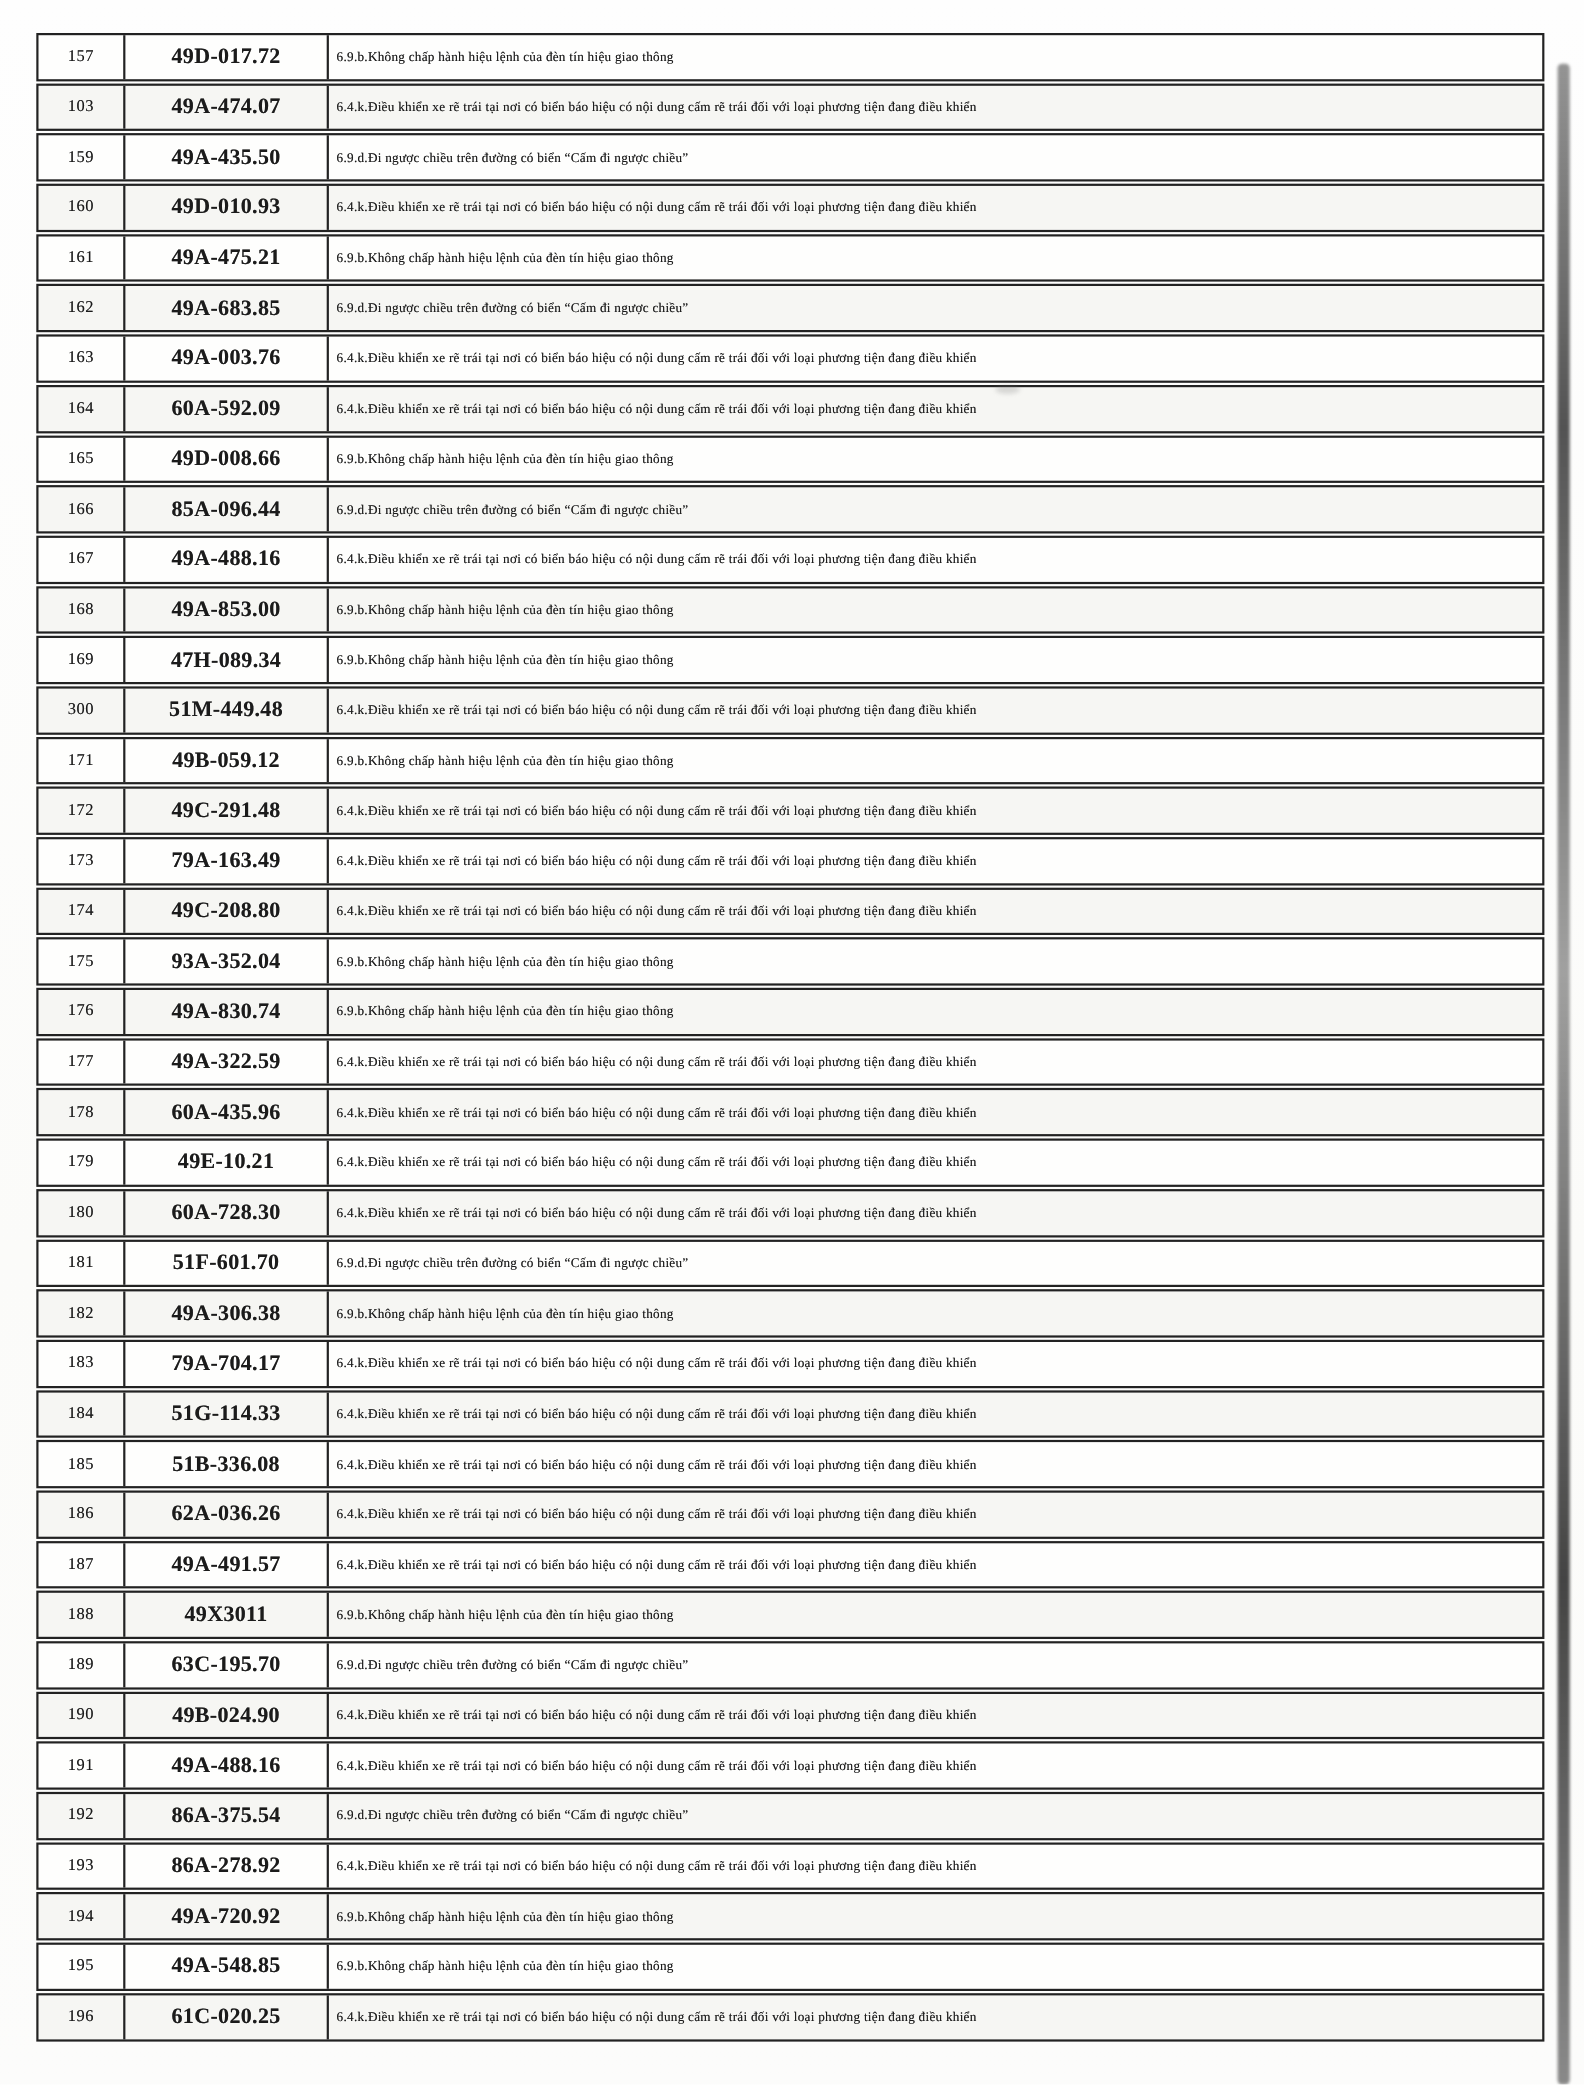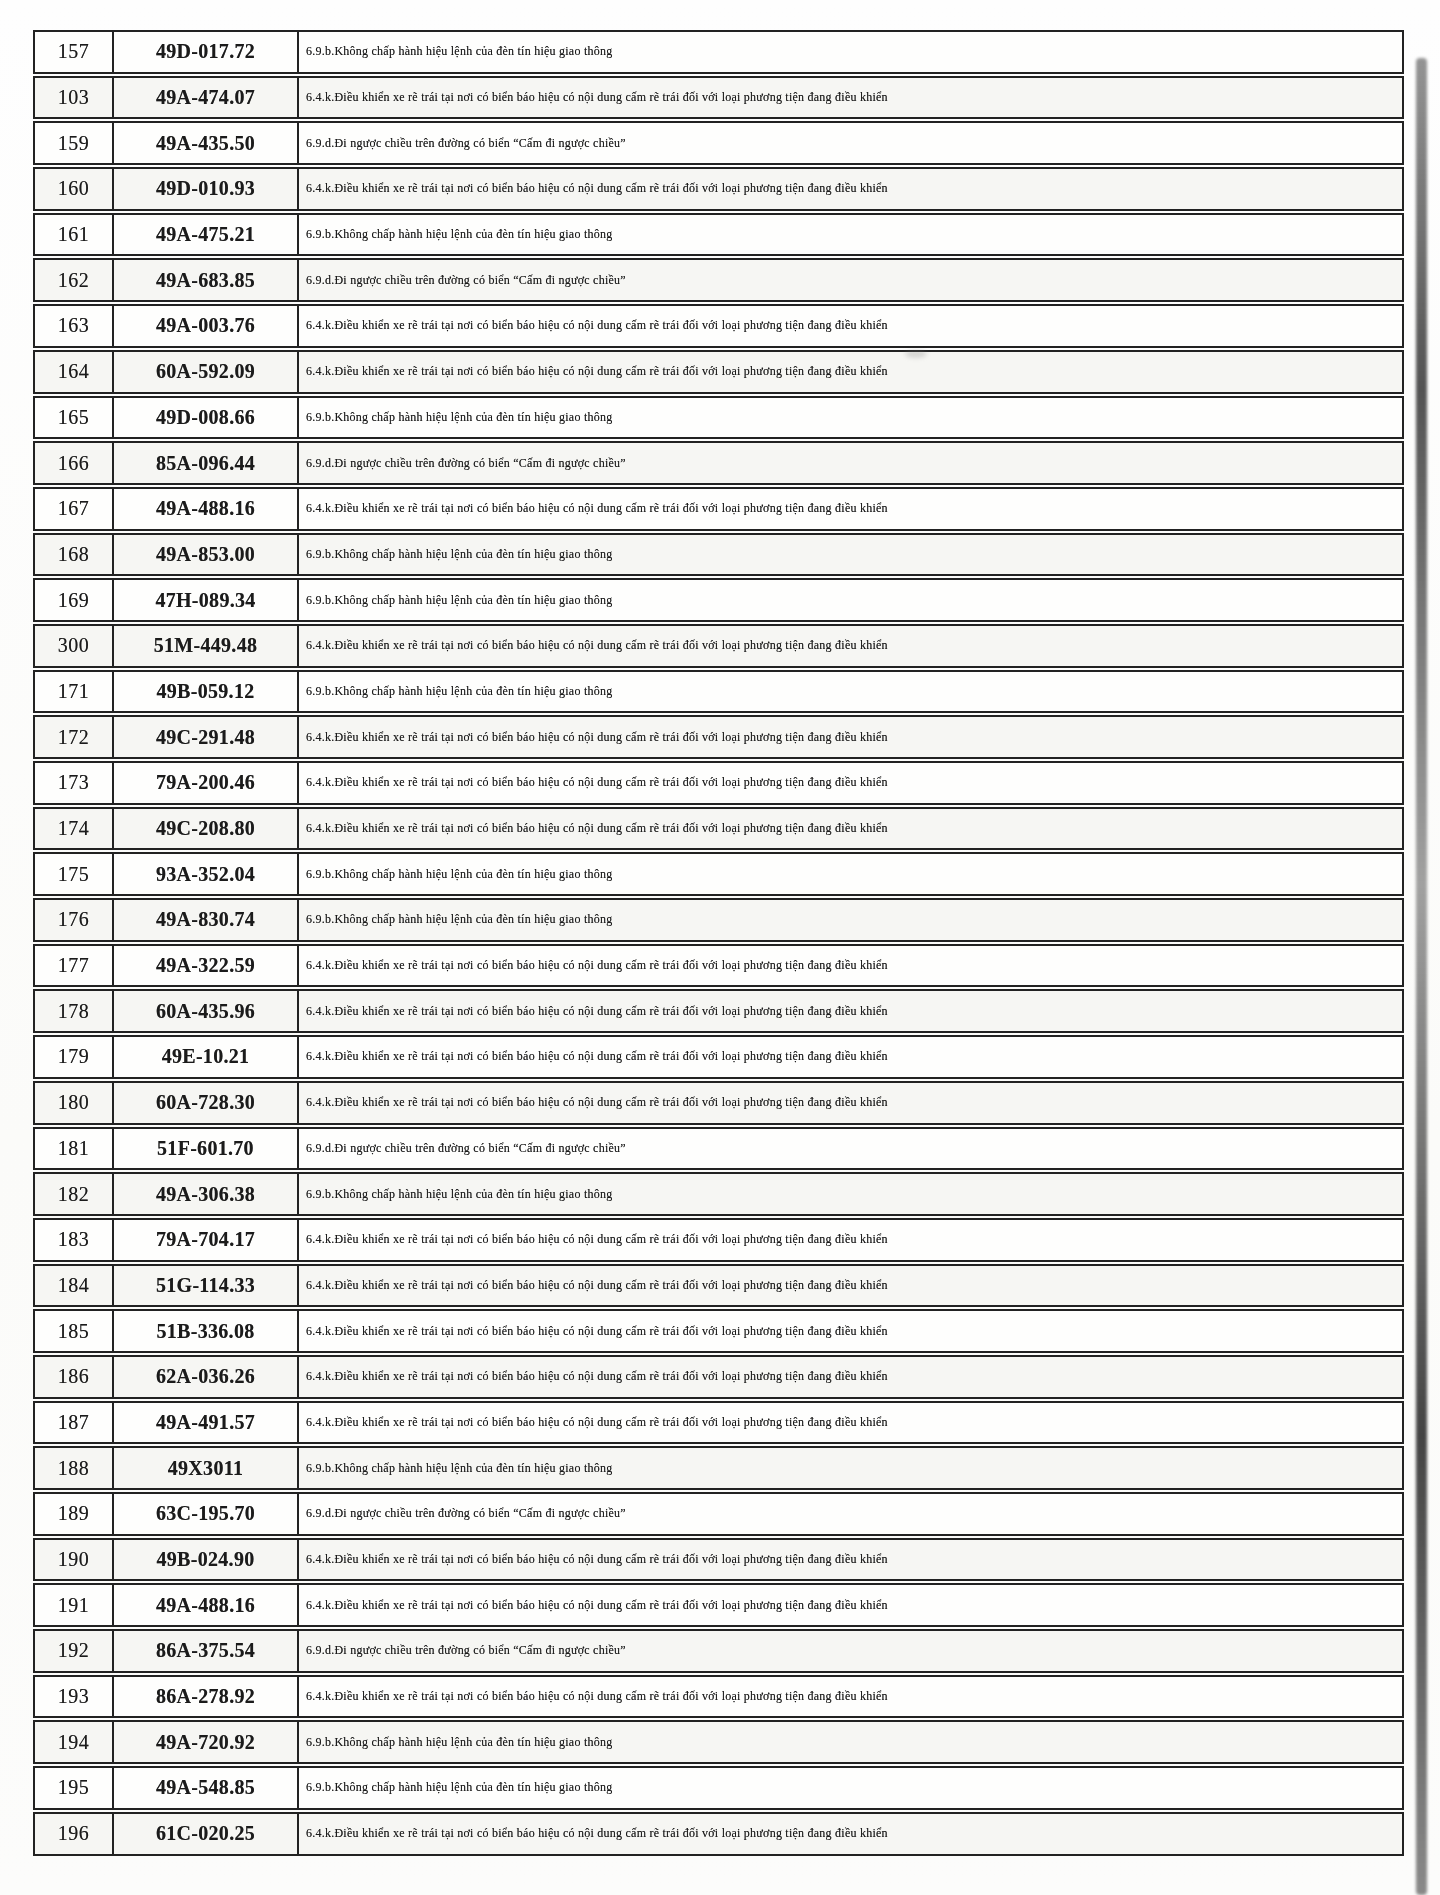--- a/index.html
+++ b/index.html
@@ -46,21 +46,21 @@
     display: flex;
     align-items: center;
     box-sizing: border-box;
     overflow: hidden;
     white-space: nowrap;
     text-shadow: 0 0 0.5px rgba(20,20,20,0.55);
   }
   .cell.no {
     justify-content: center;
     border-right: 2px solid #222222;
-    font-size: 20px;
+    font-size: 15px;
     letter-spacing: 0.5px;
   }
   .cell.plate {
     justify-content: center;
     border-right: 2px solid #222222;
     font-size: 20px;
     font-weight: bold;
     letter-spacing: 0.3px;
   }
   .cell.desc {
@@ -195,21 +195,21 @@
   </div>
 
   <div class="row">
     <div class="cell no">172</div>
     <div class="cell plate">49C-291.48</div>
     <div class="cell desc">6.4.k.Điều khiển xe rẽ trái tại nơi có biển báo hiệu có nội dung cấm rẽ trái đối với loại phương tiện đang điều khiển</div>
   </div>
 
   <div class="row">
     <div class="cell no">173</div>
-    <div class="cell plate">79A-200.46</div>
+    <div class="cell plate">79A-163.49</div>
     <div class="cell desc">6.4.k.Điều khiển xe rẽ trái tại nơi có biển báo hiệu có nội dung cấm rẽ trái đối với loại phương tiện đang điều khiển</div>
   </div>
 
   <div class="row">
     <div class="cell no">174</div>
     <div class="cell plate">49C-208.80</div>
     <div class="cell desc">6.4.k.Điều khiển xe rẽ trái tại nơi có biển báo hiệu có nội dung cấm rẽ trái đối với loại phương tiện đang điều khiển</div>
   </div>
 
   <div class="row">

